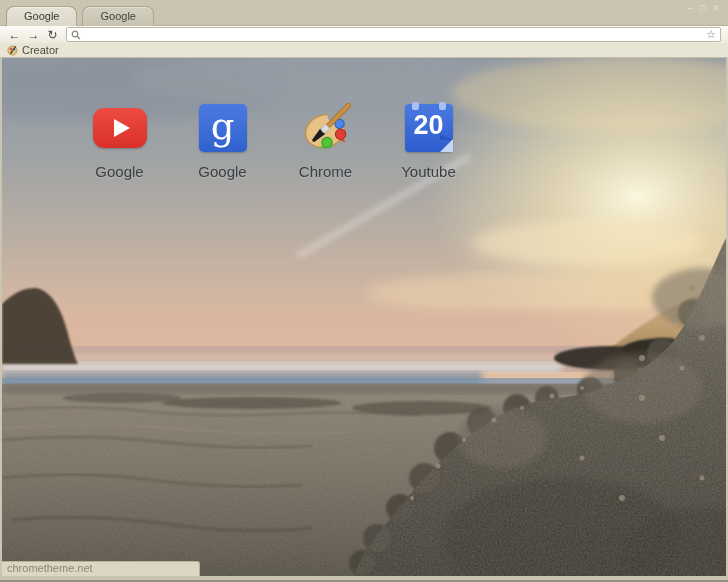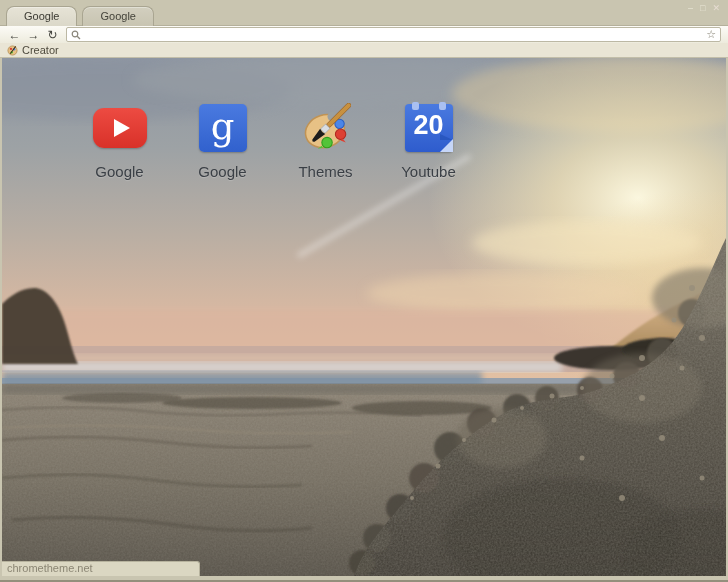--- a/index.html
+++ b/index.html
@@ -308,21 +308,21 @@
             <path d="M40,34 L43,38 L38,36 Z" fill="#dd4033"></path>
             <circle cx="25" cy="38" r="5" fill="#53c438" stroke="#2f9e1e" stroke-width="1"></circle>
             <path d="M20,41 L16,44 L21,43 Z" fill="#53c438"></path>
             <g transform="rotate(45 24 24)">
               <rect x="21.8" y="-9" width="4.4" height="31" rx="2" fill="#c8913f" stroke="#9c662a" stroke-width="0.8"></rect>
               <rect x="21" y="21.5" width="6" height="7" rx="1" fill="#d9dde2" stroke="#9aa0a8" stroke-width="0.6"></rect>
               <path d="M20.5,28.5 Q24,30 27.5,28.5 L25.5,41 Q24,43.5 22.5,41 Z" fill="#1c1c1c"></path>
             </g>
           </svg>
         </div>
-        <div class="sc-label">Themes</div>
+        <div class="sc-label">Chrome</div>
       </div>
 
       <div class="shortcut">
         <div class="sc-icn">
           <div class="cal-icon">
             <div class="cal-tab l"></div>
             <div class="cal-tab r"></div>
             <div class="cal-day">20</div>
             <div class="cal-fold-dark"></div>
             <div class="cal-fold-light"></div>

